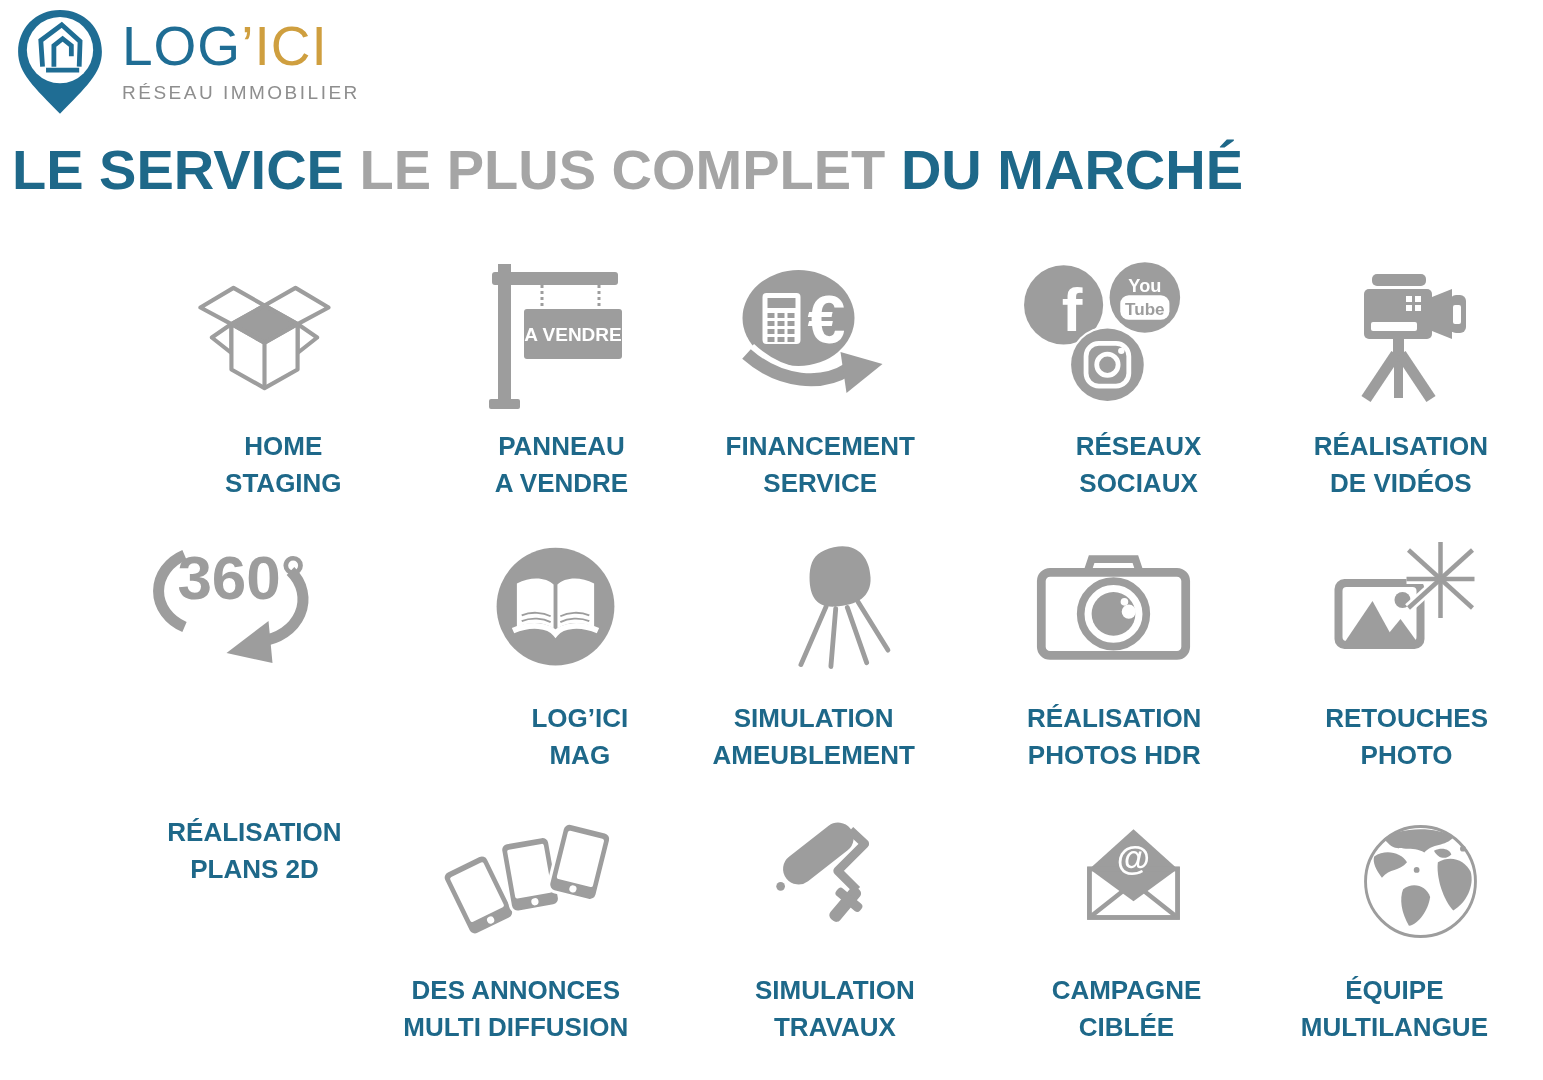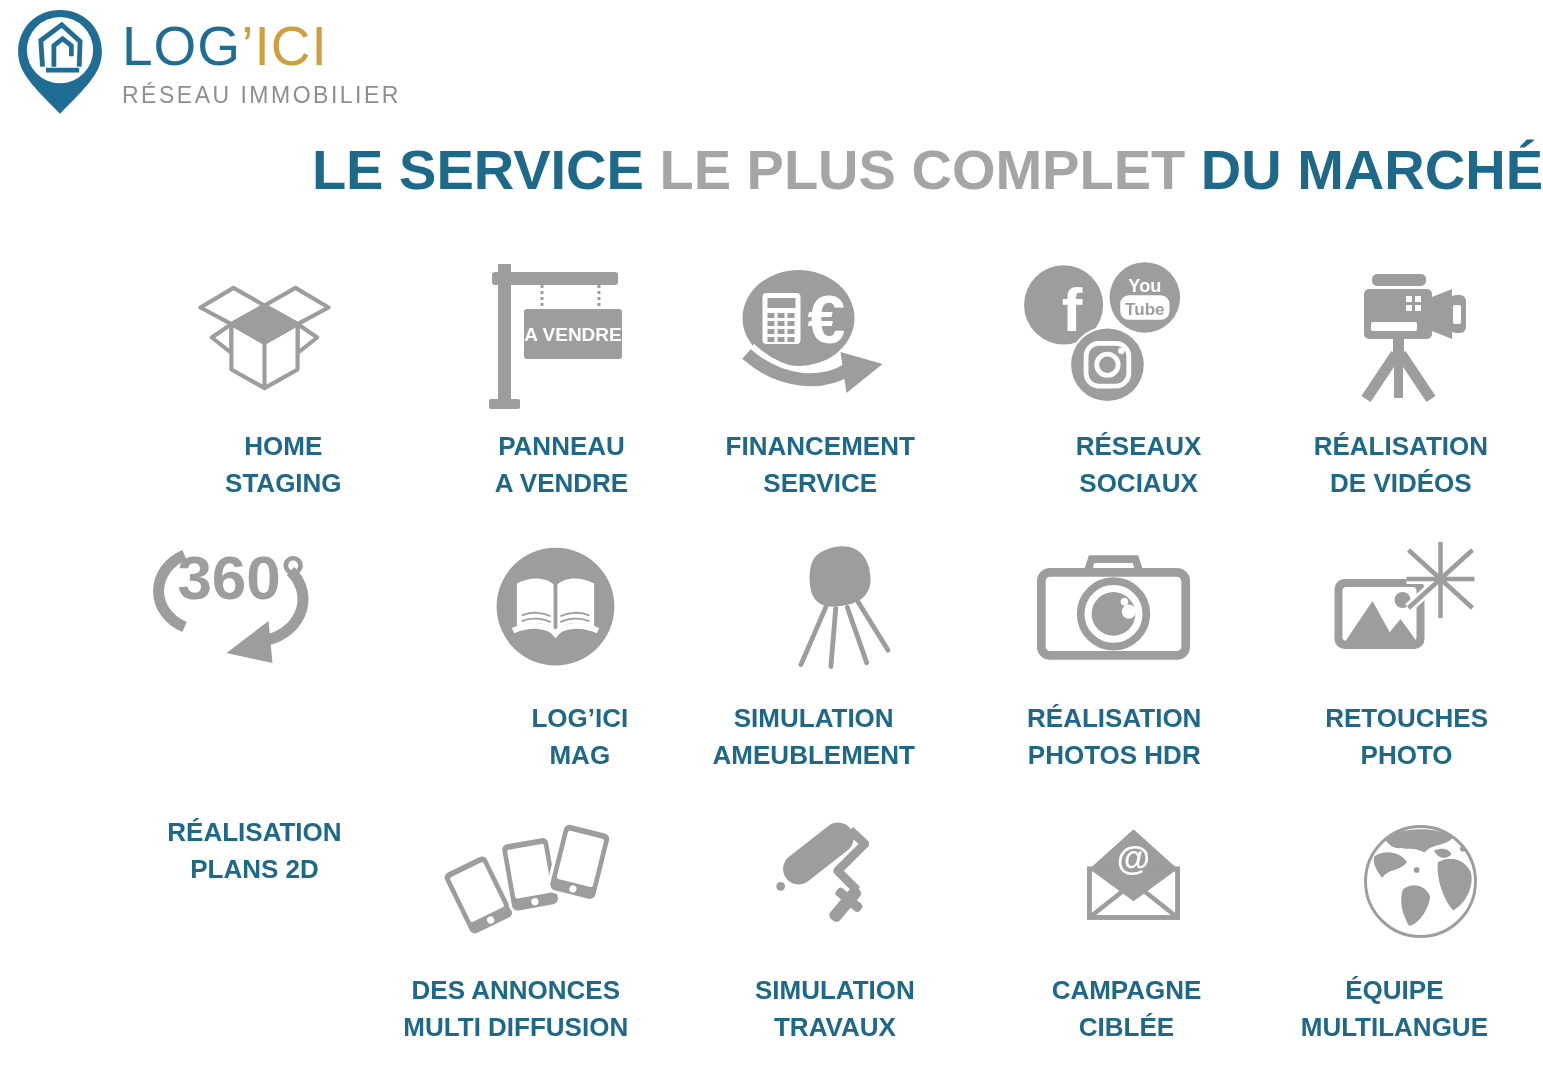--- a/index.html
+++ b/index.html
@@ -12,23 +12,23 @@
     width:1543px;height:1080px;position:relative;overflow:hidden;
     font-family:"Liberation Sans", sans-serif;
   }
   .logo{position:absolute;top:6px;left:12px;display:flex;align-items:flex-start;}
   .pin{width:96px;height:110px;color:var(--logo-blue);}
   .pin svg{width:100%;height:100%;display:block;}
   .logo-text{margin-left:14px;padding-top:12px;}
   .brand{font-size:55px;line-height:56px;letter-spacing:1px;font-weight:400;white-space:pre;}
   .brand-blue{color:var(--logo-blue);}
   .brand-gold{color:var(--logo-gold);text-align:right;}
-  .tagline{font-size:23px;letter-spacing:2.5px;color:var(--tagline-gray);margin-top:8px;white-space:pre;}
+  .tagline{font-size:19px;letter-spacing:2.5px;color:var(--tagline-gray);margin-top:8px;white-space:pre;}
   .title{
-    position:absolute;top:136px;left:12px;right:0;text-align:right;
+    position:absolute;top:136px;left:12px;right:0;text-align:left;
     font-size:56px;line-height:68px;font-weight:700;
   }
   .title span{white-space:pre-wrap;}
   .t-teal{color:var(--teal);}
   .t-gray{color:var(--title-gray);}
   .grid{
     position:absolute;top:258px;left:55px;right:55px;
     display:grid;grid-template-columns:repeat(5,1fr);row-gap:28px;
   }
   .cell{display:flex;flex-direction:column;align-items:flex-end;}

